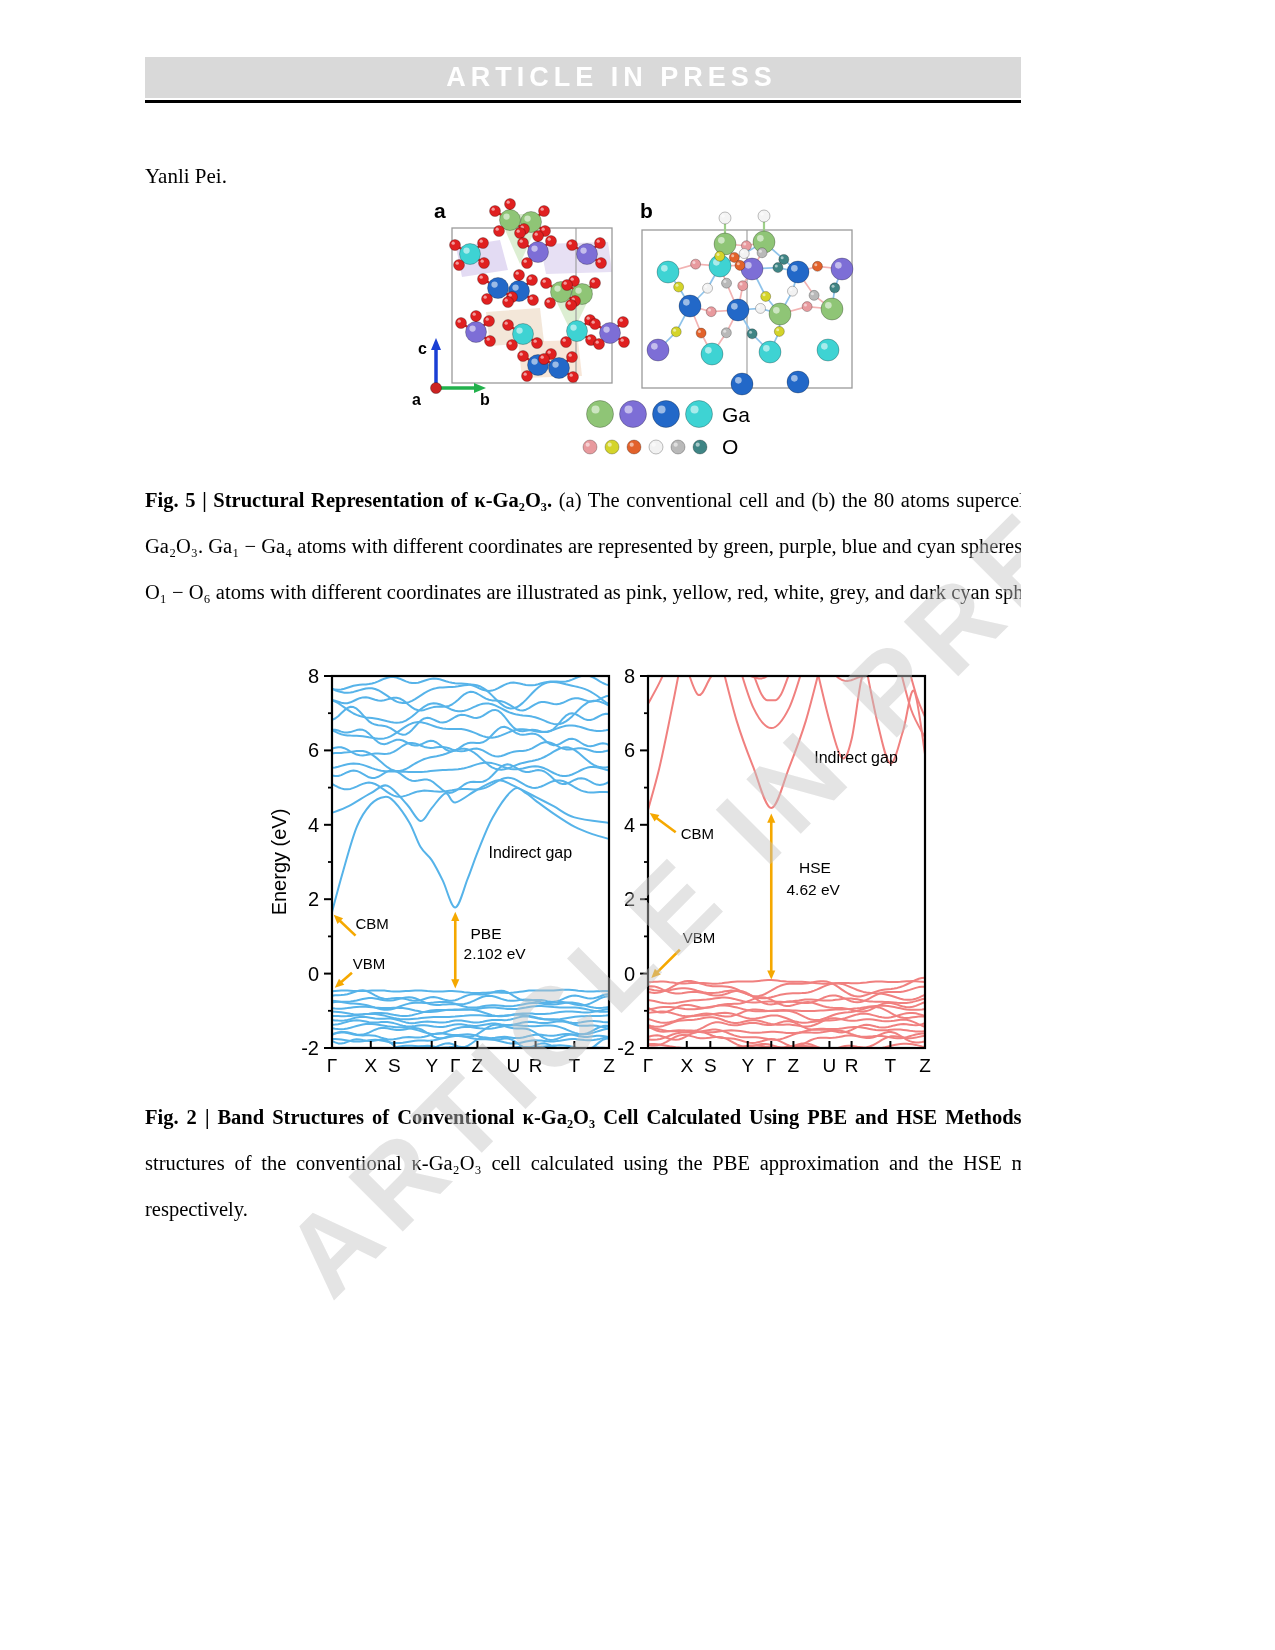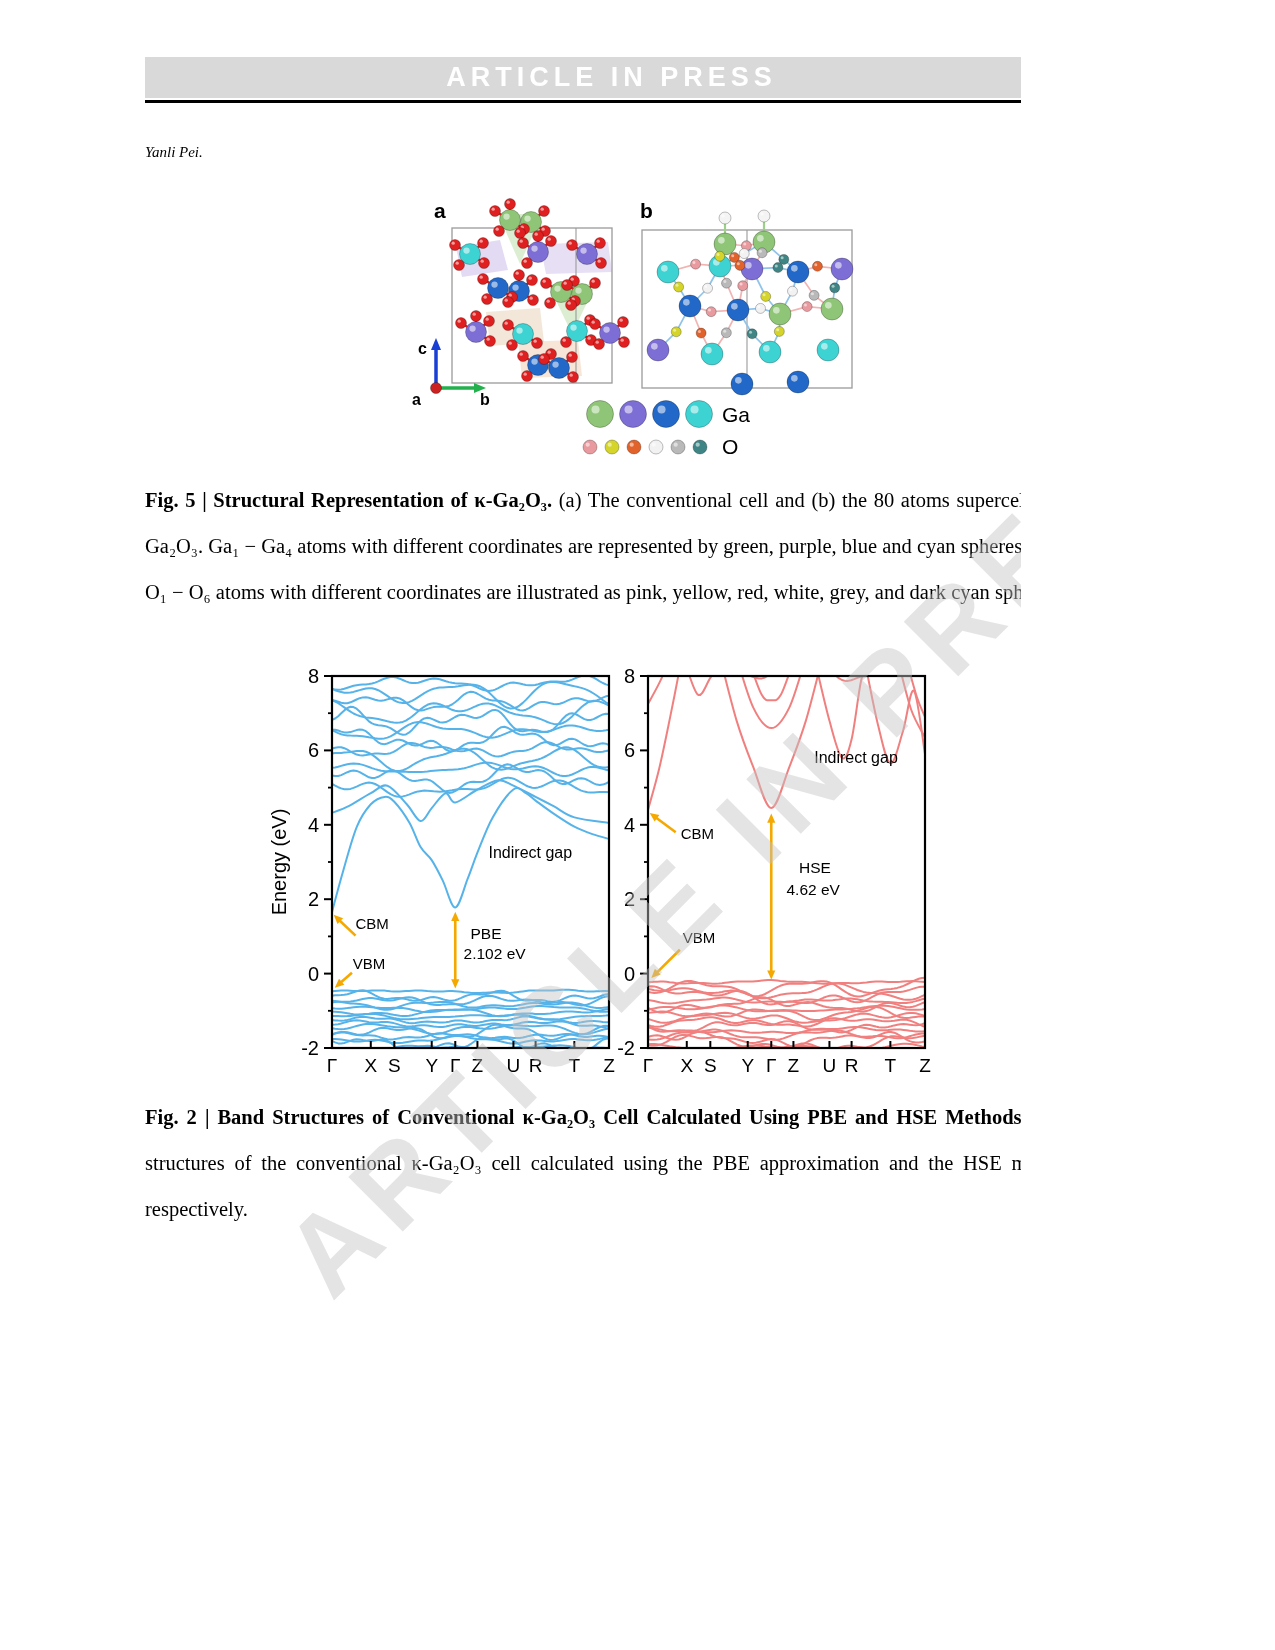--- a/index.html
+++ b/index.html
@@ -4,21 +4,21 @@
 <title>Article page</title>
 <style>
   html,body{margin:0;padding:0;background:#ffffff;}
   .page{position:relative;width:1021px;height:1650px;background:#fff;overflow:hidden;
         font-family:"Liberation Serif",serif;color:#000;}
   .banner{position:absolute;left:145px;top:57px;width:933px;height:41px;background:#d9d9d9;
           display:flex;align-items:center;justify-content:center;}
   .banner span{font-family:"Liberation Sans",sans-serif;font-weight:bold;font-size:27px;
                color:#ffffff;letter-spacing:5px;}
   .rule{position:absolute;left:145px;top:100px;width:933px;height:3px;background:#000;}
-  .author{position:absolute;left:145px;top:144px;font-size:15px;font-style:italic;}
+  .author{position:absolute;left:145px;top:164px;font-size:21px;}
   .fig1{position:absolute;left:390px;top:192px;width:500px;height:278px;}
   .fig2{position:absolute;left:270px;top:660px;width:700px;height:440px;}
   #panel0{position:absolute;left:0;top:0;}
   #panel1{position:absolute;left:340px;top:0;}
   .caption{position:absolute;left:145px;width:933px;font-size:20.5px;line-height:46px;
            text-align:justify;color:#000;}
   #cap1{top:477px;}
   #cap2{top:1094px;}
   .caption b{font-weight:bold;}
   .watermark{position:absolute;left:740px;top:840px;transform:translate(-50%,-50%) rotate(-45deg);

